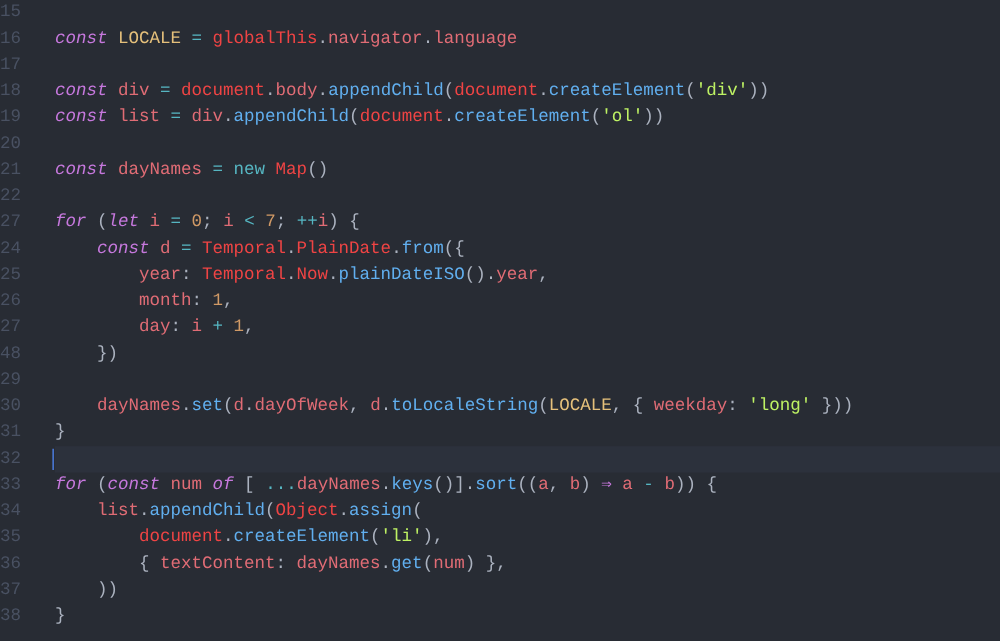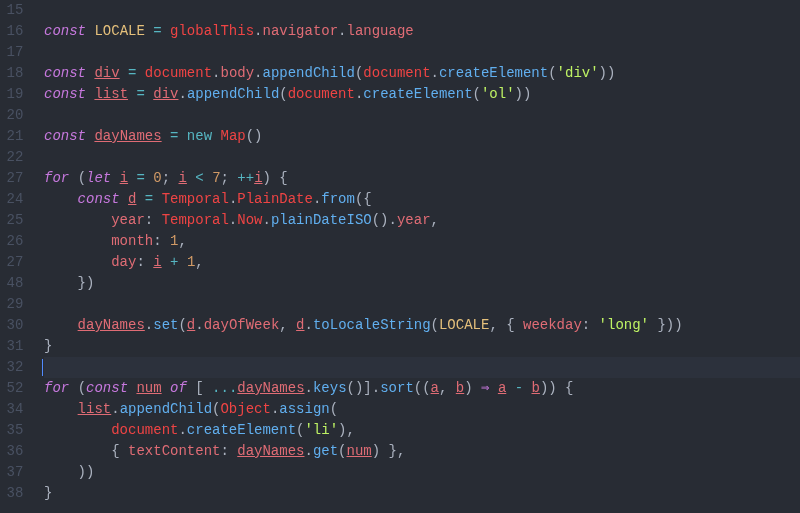--- a/index.html
+++ b/index.html
@@ -9,40 +9,40 @@
     font-size:14px;
     line-height:21px;
     color:#abb2bf;
     width:800px;
     height:513px;
     overflow:hidden;
   }
   .editor { display:flex; height:100%; }
   .gutter {
     width:40px;
-    text-align:center;
+    text-align:left;
     padding-right:10px;
     color:#495162;
     user-select:none;
     flex-shrink:0;
   }
   .gutter div { height:21px; }
   .code { flex:1; padding-left:4px; white-space:pre; }
   .code .line { height:21px; position:relative; }
   .code .line.hl { background:#2c313c; }
   .cursor {
     position:absolute;
     left:-2px;
     top:2px;
     width:1px;
     height:17px;
     background:#528bff;
   }
   .t-key{color:#c678dd;font-style:italic;text-align:center;}
-  .t-var{color:#e06c75;text-decoration:underline;}
+  .t-var{color:#e06c75;}
   .t-const{color:#e5c07b;margin-top:28px;}
   .t-op{color:#56b6c2;}
   .t-punc{color:#abb2bf;}
   .t-prop{color:#e06c75;}
   .t-func{color:#61afef;text-align:center;}
   .t-cls{color:#ef4444;}
   .t-num{color:#d19a66;}
   .t-str{color:#bef264;}
   .t-plain{color:#abb2bf;}
 </style>
@@ -62,21 +62,21 @@
       <div>27</div>
       <div>24</div>
       <div>25</div>
       <div>26</div>
       <div>27</div>
       <div>48</div>
       <div>29</div>
       <div>30</div>
       <div>31</div>
       <div>32</div>
-      <div>52</div>
+      <div>33</div>
       <div>34</div>
       <div>35</div>
       <div>36</div>
       <div>37</div>
       <div>38</div>
     </div>
   <div class="code"><div class="line"></div><div class="line"><span class="t-key">const</span><span class="t-plain"> </span><span class="t-const">LOCALE</span><span class="t-plain"> </span><span class="t-op">=</span><span class="t-plain"> </span><span class="t-cls">globalThis</span><span class="t-punc">.</span><span class="t-prop">navigator</span><span class="t-punc">.</span><span class="t-prop">language</span></div><div class="line"></div><div class="line"><span class="t-key">const</span><span class="t-plain"> </span><span class="t-var">div</span><span class="t-plain"> </span><span class="t-op">=</span><span class="t-plain"> </span><span class="t-cls">document</span><span class="t-punc">.</span><span class="t-prop">body</span><span class="t-punc">.</span><span class="t-func">appendChild</span><span class="t-punc">(</span><span class="t-cls">document</span><span class="t-punc">.</span><span class="t-func">createElement</span><span class="t-punc">(</span><span class="t-str">'div'</span><span class="t-punc">))</span></div><div class="line"><span class="t-key">const</span><span class="t-plain"> </span><span class="t-var">list</span><span class="t-plain"> </span><span class="t-op">=</span><span class="t-plain"> </span><span class="t-var">div</span><span class="t-punc">.</span><span class="t-func">appendChild</span><span class="t-punc">(</span><span class="t-cls">document</span><span class="t-punc">.</span><span class="t-func">createElement</span><span class="t-punc">(</span><span class="t-str">'ol'</span><span class="t-punc">))</span></div><div class="line"></div><div class="line"><span class="t-key">const</span><span class="t-plain"> </span><span class="t-var">dayNames</span><span class="t-plain"> </span><span class="t-op">=</span><span class="t-plain"> </span><span class="t-op">new</span><span class="t-plain"> </span><span class="t-cls">Map</span><span class="t-punc">()</span></div><div class="line"></div><div class="line"><span class="t-key">for</span><span class="t-plain"> </span><span class="t-punc">(</span><span class="t-key">let</span><span class="t-plain"> </span><span class="t-var">i</span><span class="t-plain"> </span><span class="t-op">=</span><span class="t-plain"> </span><span class="t-num">0</span><span class="t-punc">; </span><span class="t-var">i</span><span class="t-plain"> </span><span class="t-op">&lt;</span><span class="t-plain"> </span><span class="t-num">7</span><span class="t-punc">; </span><span class="t-op">++</span><span class="t-var">i</span><span class="t-punc">) {</span></div><div class="line"><span class="t-plain">    </span><span class="t-key">const</span><span class="t-plain"> </span><span class="t-var">d</span><span class="t-plain"> </span><span class="t-op">=</span><span class="t-plain"> </span><span class="t-cls">Temporal</span><span class="t-punc">.</span><span class="t-cls">PlainDate</span><span class="t-punc">.</span><span class="t-func">from</span><span class="t-punc">({</span></div><div class="line"><span class="t-plain">        </span><span class="t-prop">year</span><span class="t-punc">: </span><span class="t-cls">Temporal</span><span class="t-punc">.</span><span class="t-cls">Now</span><span class="t-punc">.</span><span class="t-func">plainDateISO</span><span class="t-punc">().</span><span class="t-prop">year</span><span class="t-punc">,</span></div><div class="line"><span class="t-plain">        </span><span class="t-prop">month</span><span class="t-punc">: </span><span class="t-num">1</span><span class="t-punc">,</span></div><div class="line"><span class="t-plain">        </span><span class="t-prop">day</span><span class="t-punc">: </span><span class="t-var">i</span><span class="t-plain"> </span><span class="t-op">+</span><span class="t-plain"> </span><span class="t-num">1</span><span class="t-punc">,</span></div><div class="line"><span class="t-plain">    </span><span class="t-punc">})</span></div><div class="line"></div><div class="line"><span class="t-plain">    </span><span class="t-var">dayNames</span><span class="t-punc">.</span><span class="t-func">set</span><span class="t-punc">(</span><span class="t-var">d</span><span class="t-punc">.</span><span class="t-prop">dayOfWeek</span><span class="t-punc">, </span><span class="t-var">d</span><span class="t-punc">.</span><span class="t-func">toLocaleString</span><span class="t-punc">(</span><span class="t-const">LOCALE</span><span class="t-punc">, { </span><span class="t-prop">weekday</span><span class="t-punc">: </span><span class="t-str">'long'</span><span class="t-punc"> }))</span></div><div class="line"><span class="t-punc">}</span></div><div class="line hl"><span class="cursor"></span></div><div class="line"><span class="t-key">for</span><span class="t-plain"> </span><span class="t-punc">(</span><span class="t-key">const</span><span class="t-plain"> </span><span class="t-var">num</span><span class="t-plain"> </span><span class="t-key">of</span><span class="t-plain"> </span><span class="t-punc">[ </span><span class="t-op">...</span><span class="t-var">dayNames</span><span class="t-punc">.</span><span class="t-func">keys</span><span class="t-punc">()].</span><span class="t-func">sort</span><span class="t-punc">((</span><span class="t-var">a</span><span class="t-punc">, </span><span class="t-var">b</span><span class="t-punc">) </span><span class="t-key">⇒</span><span class="t-plain"> </span><span class="t-var">a</span><span class="t-plain"> </span><span class="t-op">-</span><span class="t-plain"> </span><span class="t-var">b</span><span class="t-punc">)) {</span></div><div class="line"><span class="t-plain">    </span><span class="t-var">list</span><span class="t-punc">.</span><span class="t-func">appendChild</span><span class="t-punc">(</span><span class="t-cls">Object</span><span class="t-punc">.</span><span class="t-func">assign</span><span class="t-punc">(</span></div><div class="line"><span class="t-plain">        </span><span class="t-cls">document</span><span class="t-punc">.</span><span class="t-func">createElement</span><span class="t-punc">(</span><span class="t-str">'li'</span><span class="t-punc">),</span></div><div class="line"><span class="t-plain">        </span><span class="t-punc">{ </span><span class="t-prop">textContent</span><span class="t-punc">: </span><span class="t-var">dayNames</span><span class="t-punc">.</span><span class="t-func">get</span><span class="t-punc">(</span><span class="t-var">num</span><span class="t-punc">) },</span></div><div class="line"><span class="t-plain">    </span><span class="t-punc">))</span></div><div class="line"><span class="t-punc">}</span></div></div>
 </div>
 
 </body></html>

